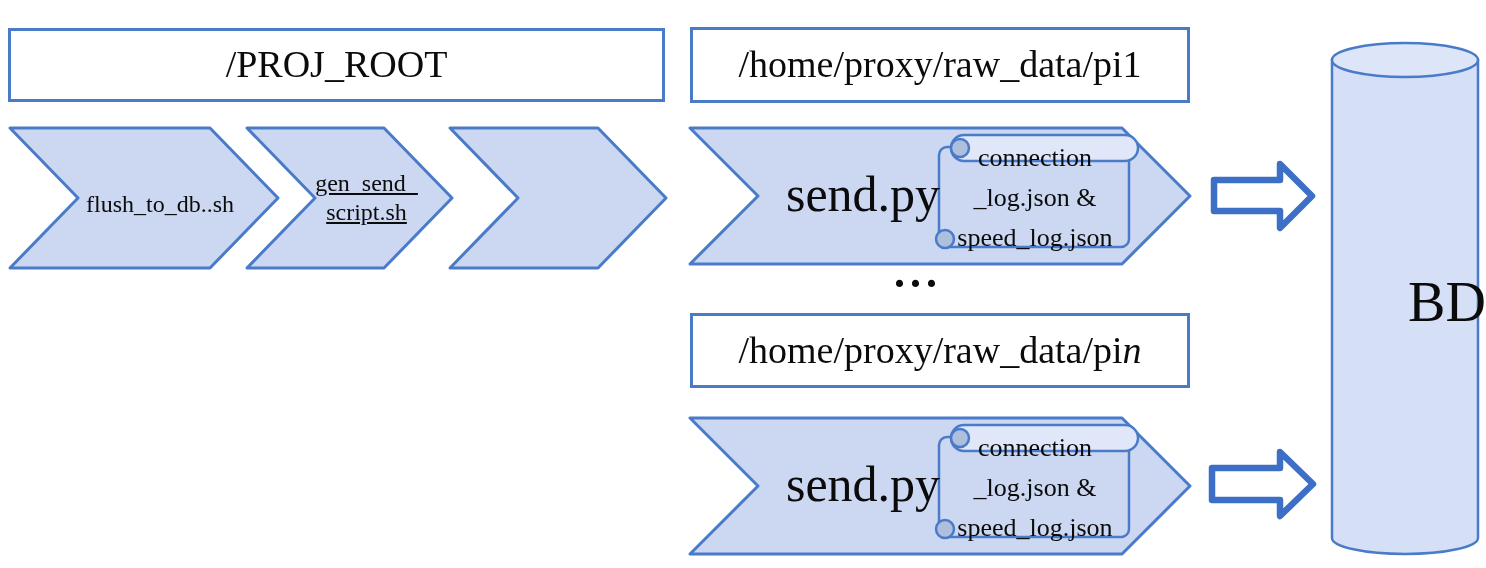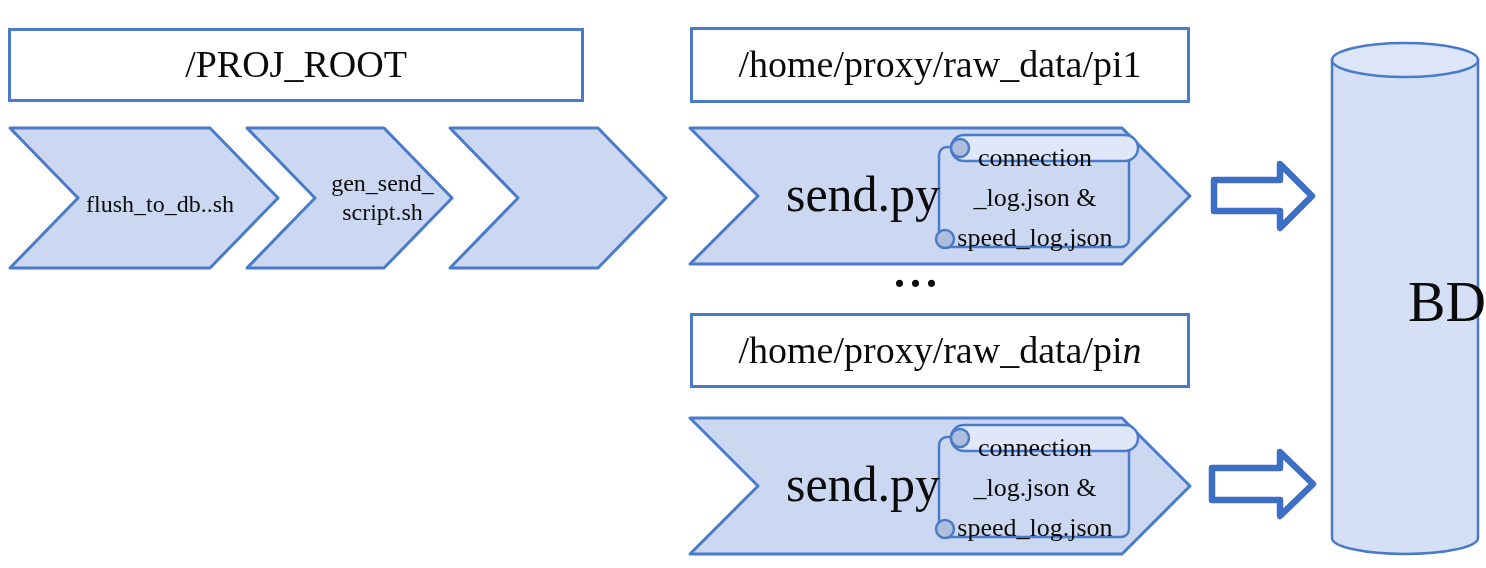--- a/index.html
+++ b/index.html
@@ -66,36 +66,36 @@
 
     <polygon class="block-arrow" points="1214,180 1280,180 1280,164 1312,196 1280,228 1280,211 1214,211"></polygon>
     <polygon class="block-arrow" points="1212,468 1280,468 1280,452 1313,484 1280,516 1280,500 1212,500"></polygon>
 
     <g>
       <path class="cyl-body" d="M 1332 60 L 1332 538 A 73 16 0 0 0 1478 538 L 1478 60 Z"></path>
       <ellipse class="cyl-top" cx="1405" cy="60" rx="73" ry="17"></ellipse>
     </g>
   </svg>
 
-  <div class="abs box" style="left:8px; top:28px; width:576px; height:74px;">
+  <div class="abs box" style="left:8px; top:28px; width:657px; height:74px;">
     <span>/PROJ_ROOT</span>
   </div>
 
   <div class="abs box" style="left:690px; top:27px; width:500px; height:76px;">
     <span>/home/proxy/raw_data/pi </span>
       <span>1</span>
   </div>
 
   <div class="abs box" style="left:690px; top:313px; width:500px; height:75px;">
     <span>/home/proxy/raw_data/pi </span>
       <span class="italic">n</span>
   </div>
 
   <div class="abs lbl chev-lbl" style="left:60px; top:128px; width:200px; height:152px;">flush_to_db..sh</div>
-  <div class="abs lbl chev-lbl prelines" style="left:300px; top:128px; width:165px; height:140px;">gen_send_
+  <div class="abs lbl chev-lbl prelines" style="left:284px; top:128px; width:165px; height:140px;text-decoration:underline;">gen_send_
 script.sh</div>
 
   <div class="abs lbl send-lbl" style="left:758px; top:126px; width:210px; height:136px;">send.py</div>
   <div class="abs lbl send-lbl" style="left:758px; top:416px; width:210px; height:136px;">send.py</div>
 
   <div class="abs lbl scroll-lbl prelines" style="left:943px; top:150px; width:184px; height:96px;">connection
 _log.json &amp;
 speed_log.json</div>
   <div class="abs lbl scroll-lbl prelines" style="left:943px; top:440px; width:184px; height:96px;">connection
 _log.json &amp;

